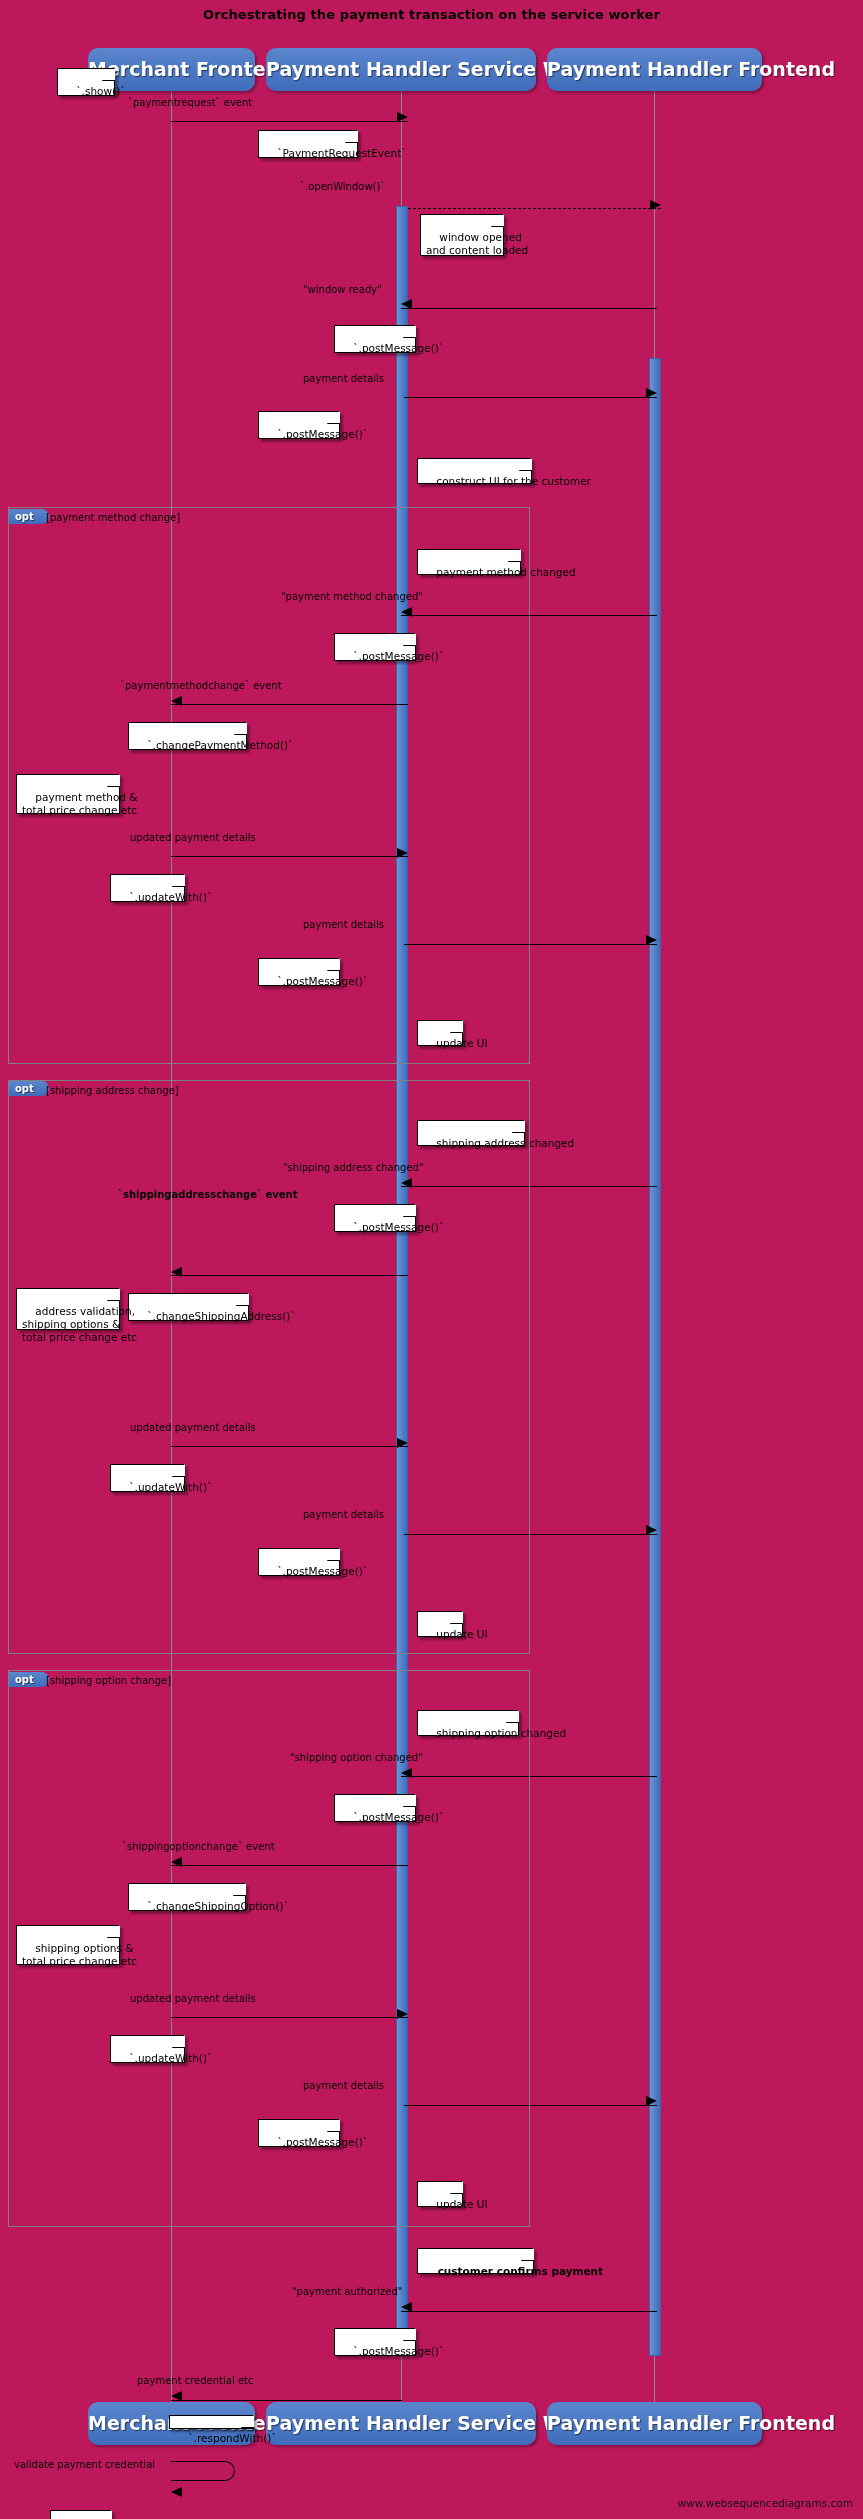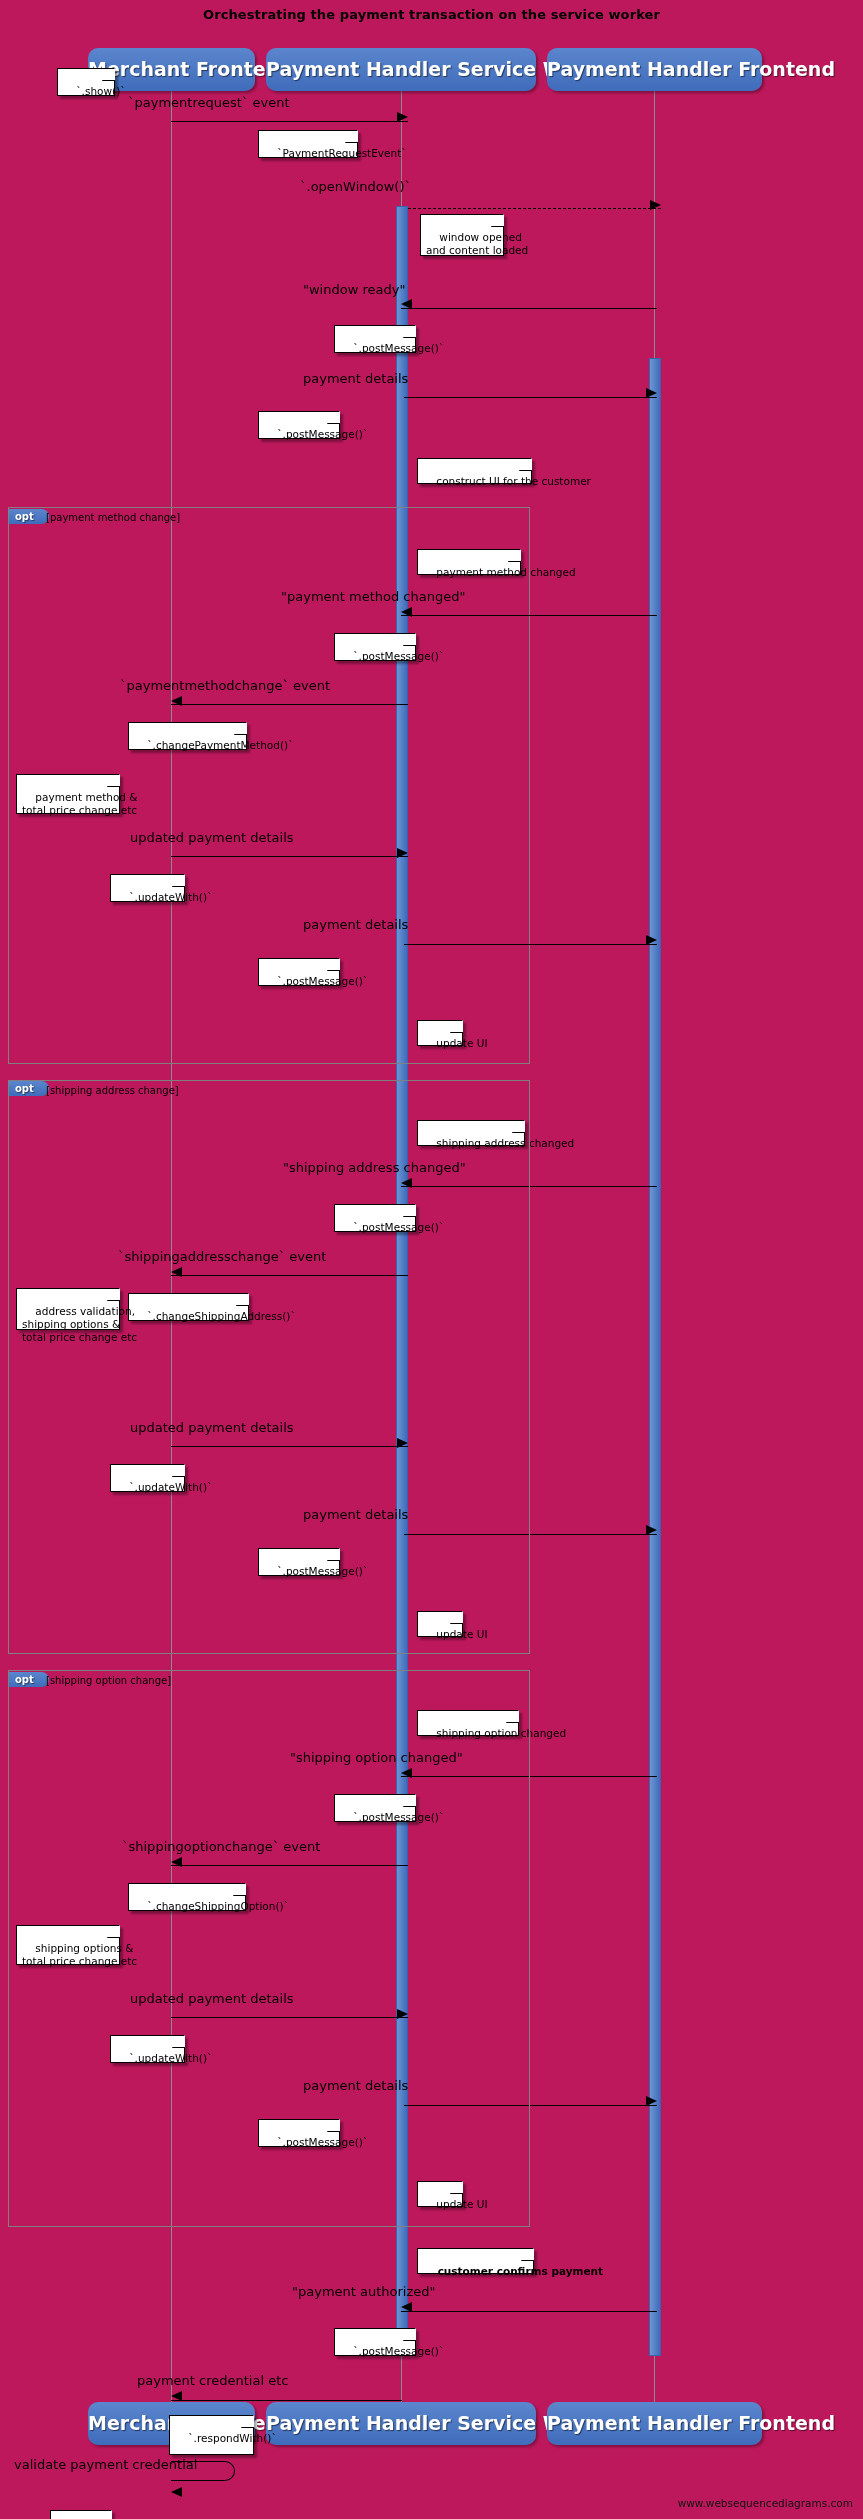--- a/index.html
+++ b/index.html
@@ -69,21 +69,21 @@
   .arrowhead{
     position:absolute;
     width:0;height:0;
     border-top:5px solid transparent;
     border-bottom:5px solid transparent;
   }
   .arrowhead.right{ border-left:11px solid #000; }
   .arrowhead.left{  border-right:11px solid #000; }
   .msg-label{
     position:absolute;
-    font-size:13px;
+    font-size:10px;
     white-space:nowrap;
     color:#000;
     line-height:12px;
   }
   
   .selfcall{
     position:absolute;
     box-sizing:border-box;
     border:1.4px solid #000;
     border-left:none;
@@ -290,21 +290,21 @@
 
   <div class="msg-label" style="left: 283px; top: 1162px;">"shipping address changed"</div>
   <div class="msg-line" style="left: 401px; top: 1186px; width: 256px;"></div>
   <div class="arrowhead left" style="left: 401px; top: 1178px;"></div>
 
   <div class="note" style="left: 334px; top: 1204px; width: 82px; height: 28px;">
     <span>`.postMessage()`</span>
     <span class="dogear"></span>
   </div>
 
-  <div class="msg-label" style="left: 118px; top: 1251px;">`shippingaddresschange` event</div>
+  <div class="msg-label" style="left: 118px; top: 1189px; font-weight: bold;">`shippingaddresschange` event</div>
   <div class="msg-line" style="left: 171px; top: 1275px; width: 237px;"></div>
   <div class="arrowhead left" style="left: 171px; top: 1267px;"></div>
 
   <div class="note" style="left: 128px; top: 1293px; width: 121px; height: 28px;">
     <span>`.changeShippingAddress()`</span>
     <span class="dogear"></span>
   </div>
 
   <div class="note" style="left: 16px; top: 1288px; width: 104px; height: 42px;">
     <span>address validation,
@@ -402,21 +402,21 @@
 
   <div class="note" style="left: 334px; top: 2328px; width: 82px; height: 28px;">
     <span>`.postMessage()`</span>
     <span class="dogear"></span>
   </div>
 
   <div class="msg-label" style="left: 137px; top: 2375px;">payment credential etc</div>
   <div class="msg-line" style="left: 171px; top: 2400px; width: 231px;"></div>
   <div class="arrowhead left" style="left: 171px; top: 2391px;"></div>
 
-  <div class="note" style="left: 169px; top: 2415px; width: 85px; height: 40px;">
+  <div class="note" style="left: 169px; top: 2415px; width: 85px; height: 14px;">
     <span>`.respondWith()`</span>
     <span class="dogear"></span>
   </div>
 
   <div class="msg-label" style="left: 14px; top: 2459px;">validate payment credential</div>
   <div class="selfcall" style="left: 171px; top: 2461px; width: 64px; height: 20px;"></div>
   <div class="arrowhead left" style="left: 171px; top: 2487px;"></div>
 
   <div class="note" style="left: 50px; top: 2510px; width: 62px; height: 28px;">
     

